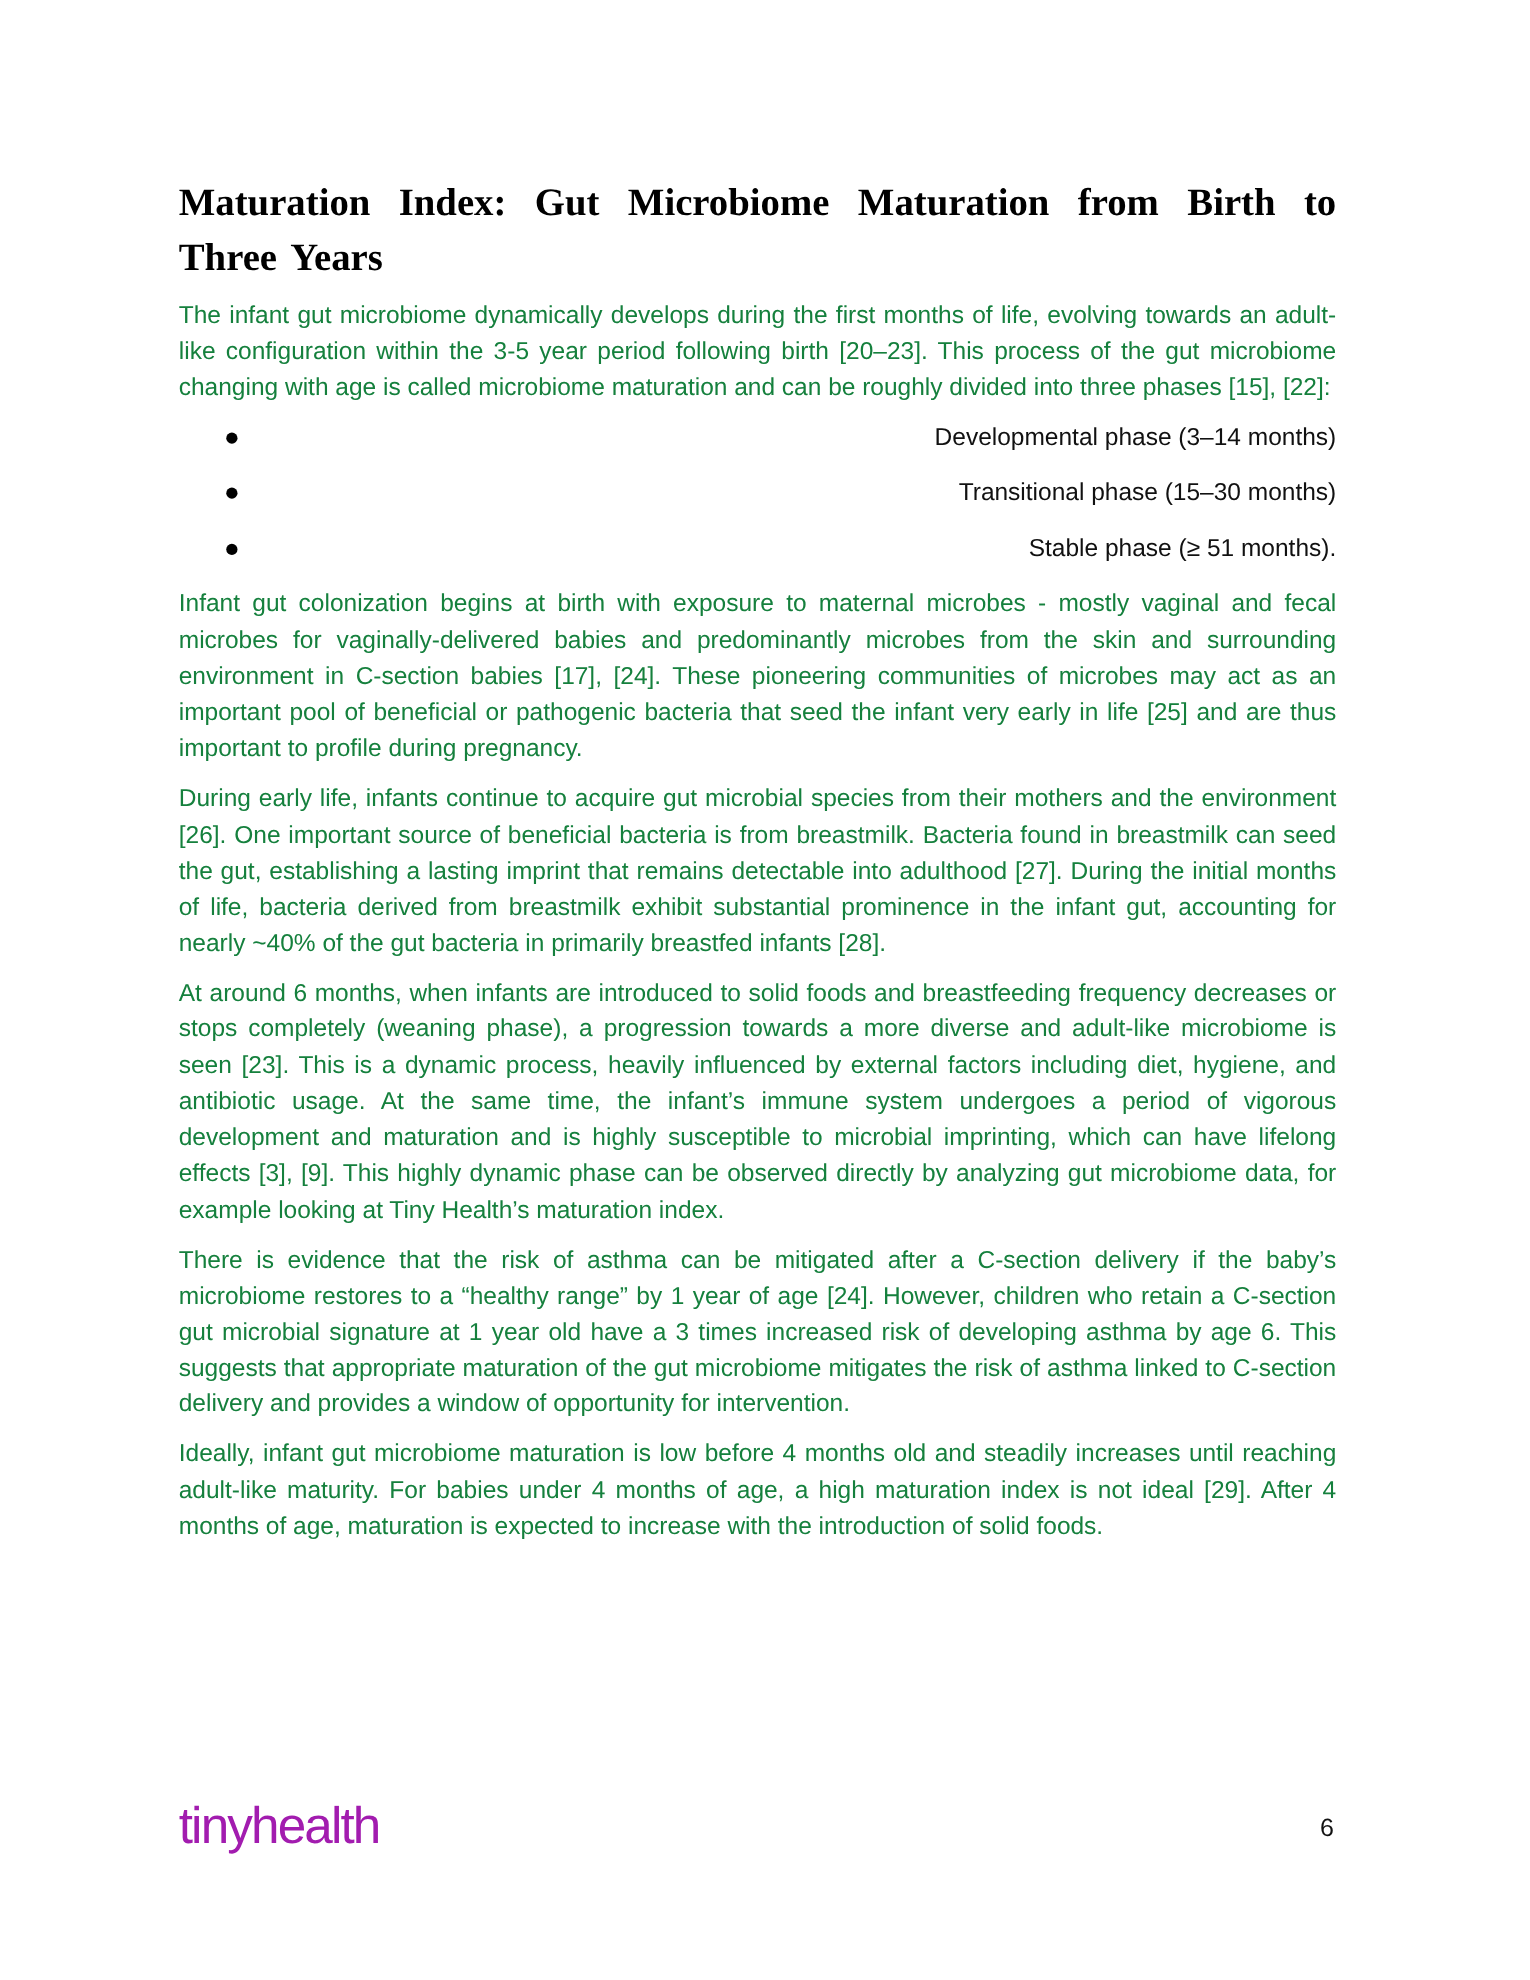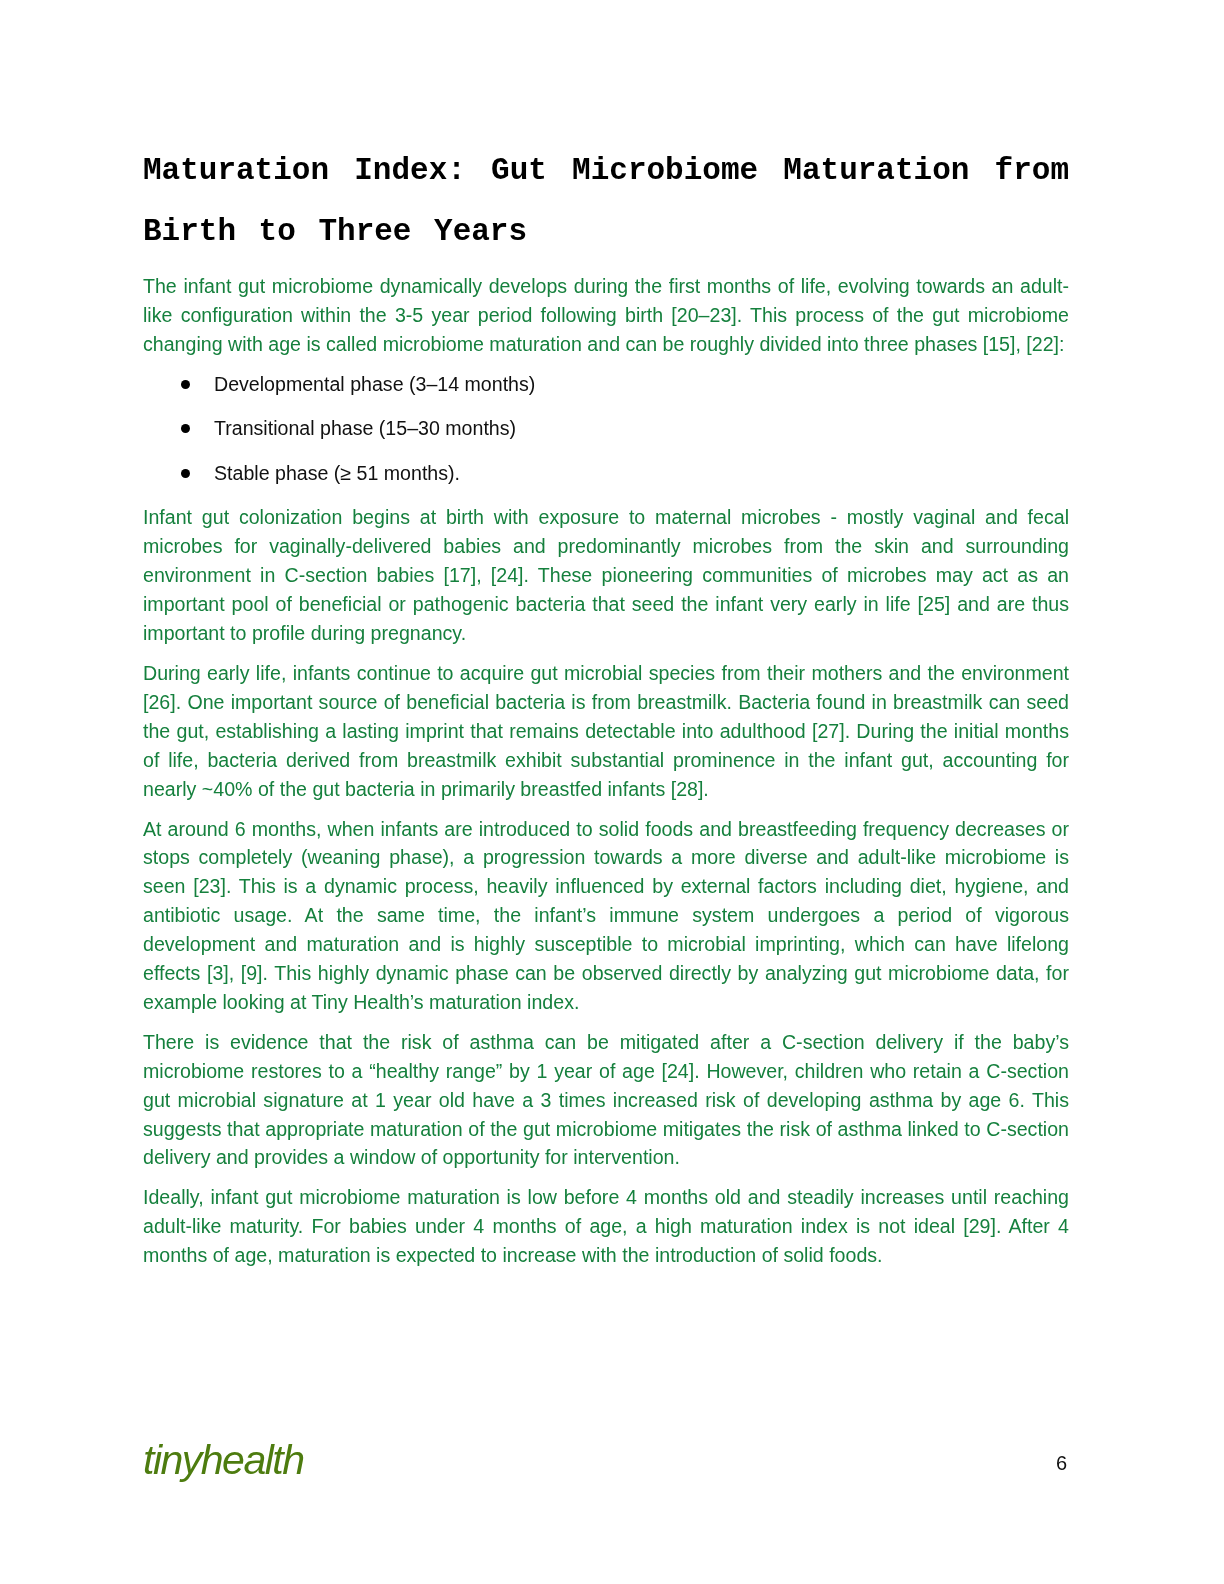--- a/index.html
+++ b/index.html
@@ -16,24 +16,24 @@
       color: #111111;
     }
     .page {
       position: absolute;
       left: 143px;
       top: 140px;
       width: 926px;
     }
     h1 {
       margin: 0 0 10px 0;
-      font-family: Liberation Mono, monospace;
+      font-family: Liberation Serif, serif;
       font-weight: bold;
       font-size: 31px;
-      line-height: 61px;
+      line-height: 44px;
       text-align: justify;
       text-align-last: left;
       color: #000000;
       word-spacing: 4px;
     }
     p {
       margin: 0 0 11px 0;
       font-size: 19.6px;
       line-height: 28.9px;
       text-align: justify;
@@ -43,41 +43,41 @@
       list-style: none;
       margin: 6px 0 16px 0;
       padding: 0;
     }
     ul li {
       position: relative;
       padding-left: 71px;
       font-size: 19.6px;
       line-height: 28.9px;
       margin-bottom: 15.5px;
+      text-align: right;
     }
     ul li .bullet {
       position: absolute;
       left: 38px;
       top: 10px;
       width: 9px;
       height: 9px;
       border-radius: 50%;
       background: #000000;
     }
     .footer-logo {
       position: absolute;
       left: 143px;
       top: 1436px;
       font-family: "Liberation Sans", sans-serif;
       font-size: 41px;
       letter-spacing: -1.5px;
-      color: #4d7c0f;
+      color: #a21caf;
       line-height: 48px;
       font-weight: normal;
-      font-style: italic;
     }
     .page-number {
       position: absolute;
       left: 1056px;
       top: 1452px;
       font-size: 20px;
       color: #111111;
     }
   </style>
 </head>

